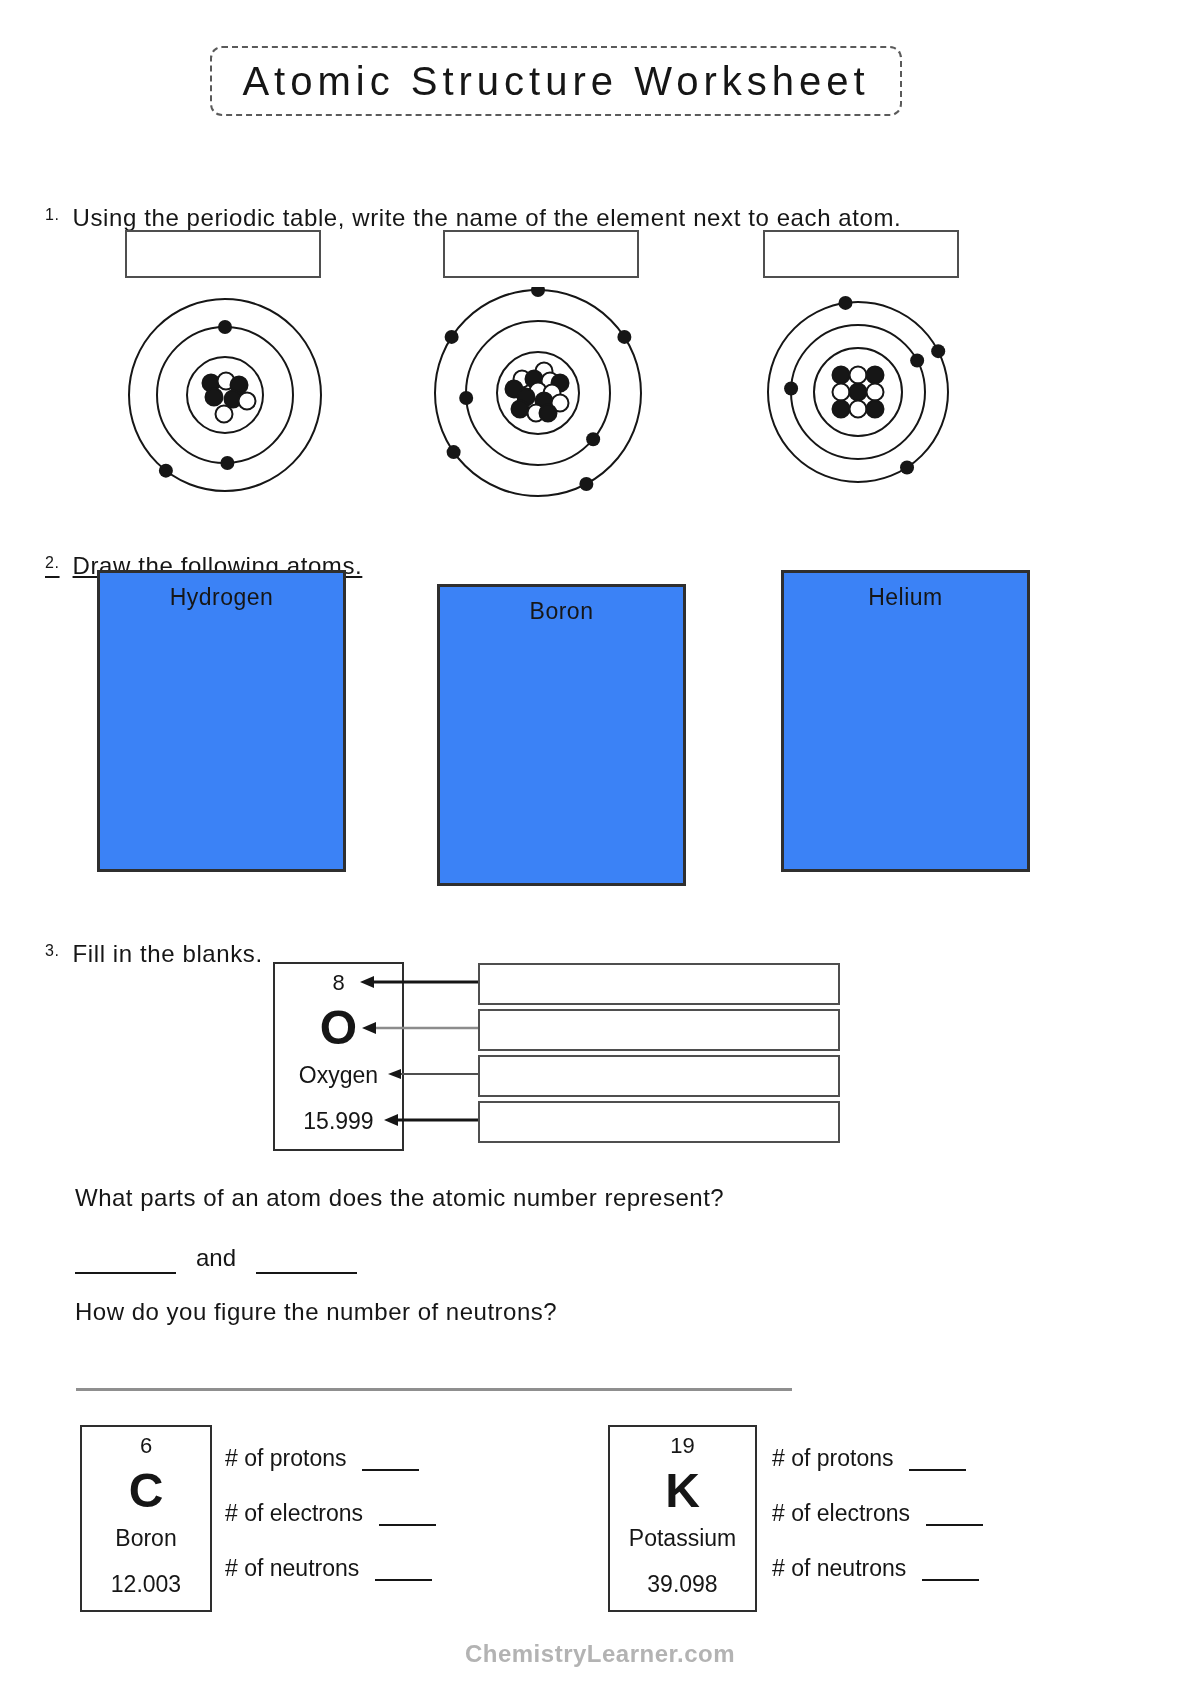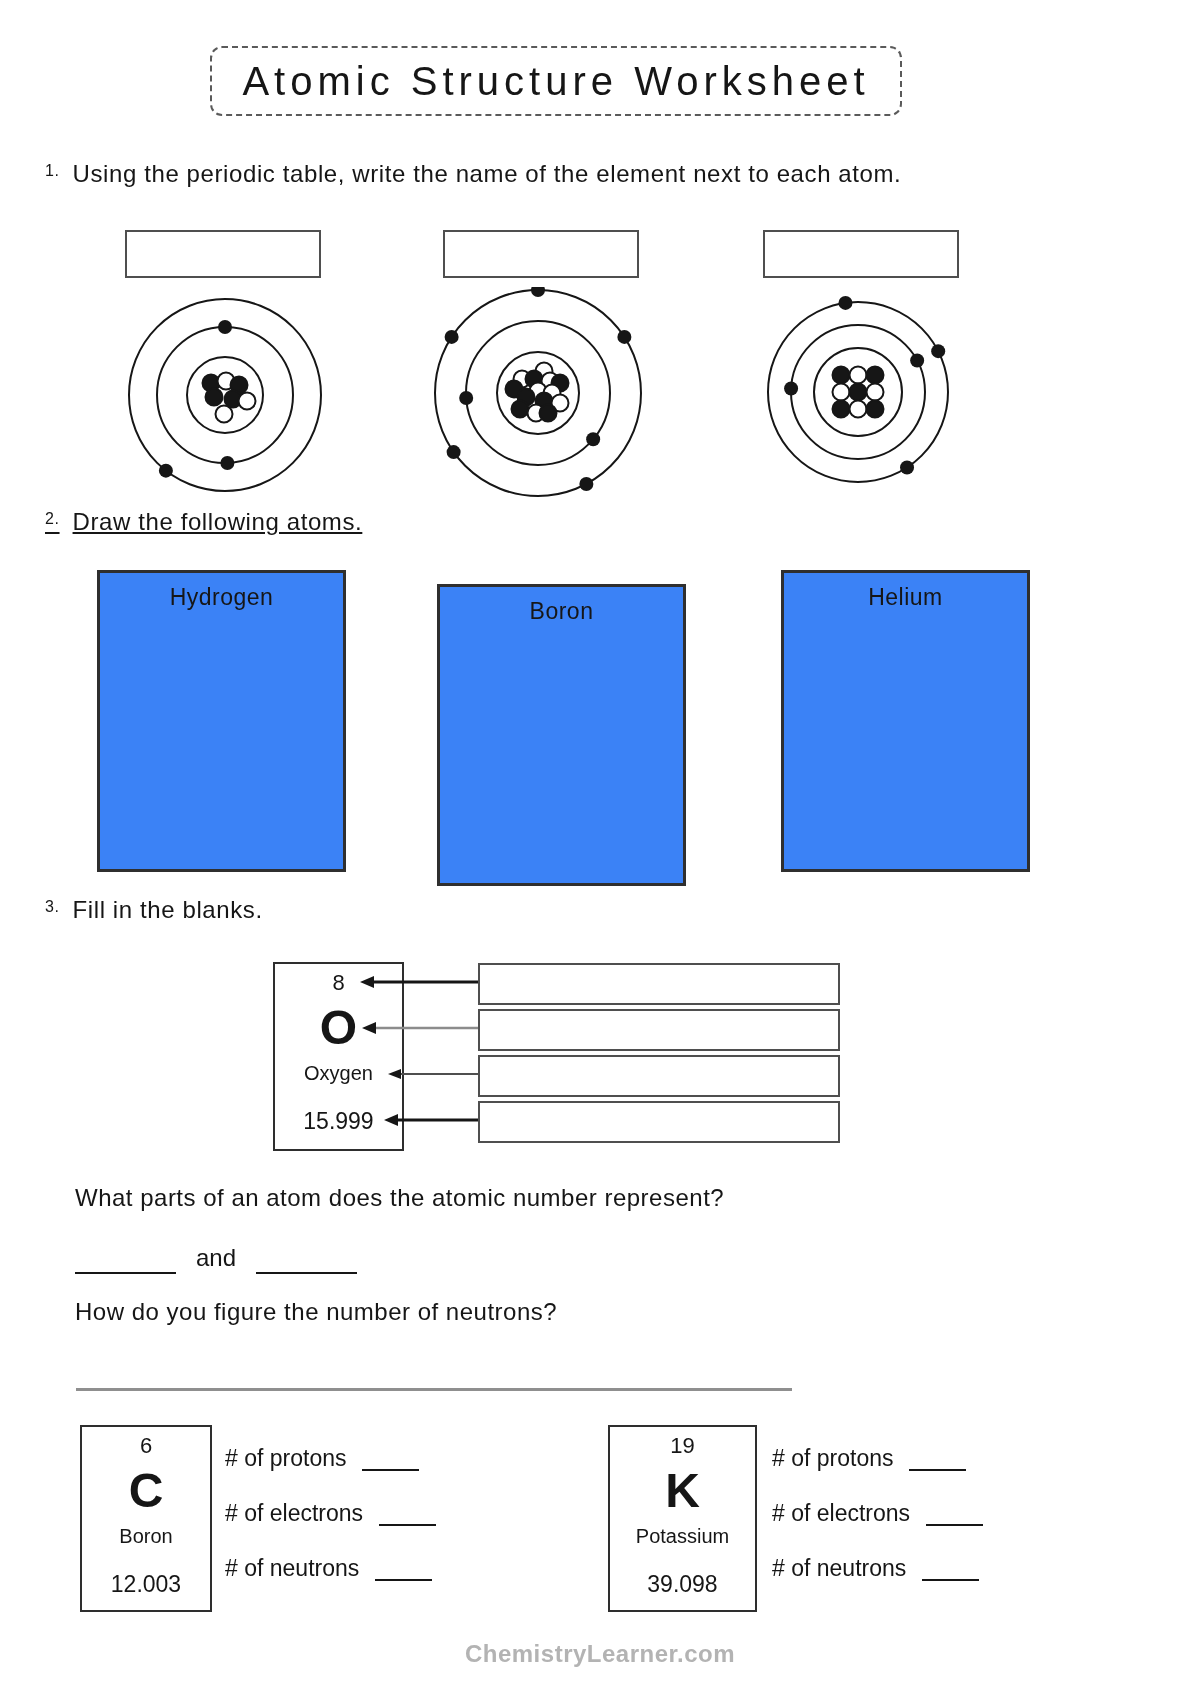--- a/index.html
+++ b/index.html
@@ -4,36 +4,36 @@
 <style>
   html,body{margin:0;padding:0;background:#ffffff;}
   .page{position:relative;width:1200px;height:1701px;background:#fff;
         font-family:"Liberation Sans", sans-serif;color:#161616;overflow:hidden;}
   .abs{position:absolute;}
 
   .title-box{left:210px;top:46px;width:688px;height:66px;border:2px dashed #5a5a5a;
              border-radius:12px;display:flex;align-items:center;justify-content:center;}
   .title-text{font-size:40px;letter-spacing:5px;font-weight:500;white-space:nowrap;}
 
-  .q-line{font-size:24px;letter-spacing:0.6px;white-space:nowrap;}
+  .q-line{font-size:24px;letter-spacing:0.6px;white-space:nowrap;margin-top:44px;}
   .q-num{font-size:16px;position:relative;top:-6px;margin-right:13px;}
 
   .answer-box{top:230px;width:192px;height:44px;border:2px solid #4f4f4f;background:#fff;}
 
   .atom-svg{position:absolute;}
 
   .draw-box{top:570px;width:243px;height:296px;border:3px solid #2f2f2f;background:#3b82f6;
             text-align:center;}
   .draw-label{display:inline-block;margin-top:11px;font-size:23px;letter-spacing:0.5px;}
 
   .el-tile{border:2px solid #2e2e2e;background:#fff;text-align:center;}
   .t-num,.t-sym,.t-name,.t-mass{position:absolute;left:0;width:100%;text-align:center;white-space:nowrap;}
   .t-num{top:6px;font-size:22px;}
   .t-sym{top:36px;font-size:48px;font-weight:600;}
-  .t-name{top:98px;font-size:20px;text-align:center;}
+  .t-name{top:98px;font-size:23px;text-align:center;}
   .t-mass{top:144px;font-size:23px;}
 
   .blank-box{left:478px;width:358px;height:38px;border:2px solid #4f4f4f;background:#fff;}
 
   .sub-q{font-size:24px;letter-spacing:0.5px;white-space:nowrap;}
 
   .fill-row{font-size:24px;display:flex;align-items:flex-end;}
   .and-blank{display:inline-block;width:101px;height:26px;border-bottom:2.5px solid #161616;}
   .and-word{margin:0 20px;position:relative;top:-2px;}
 

